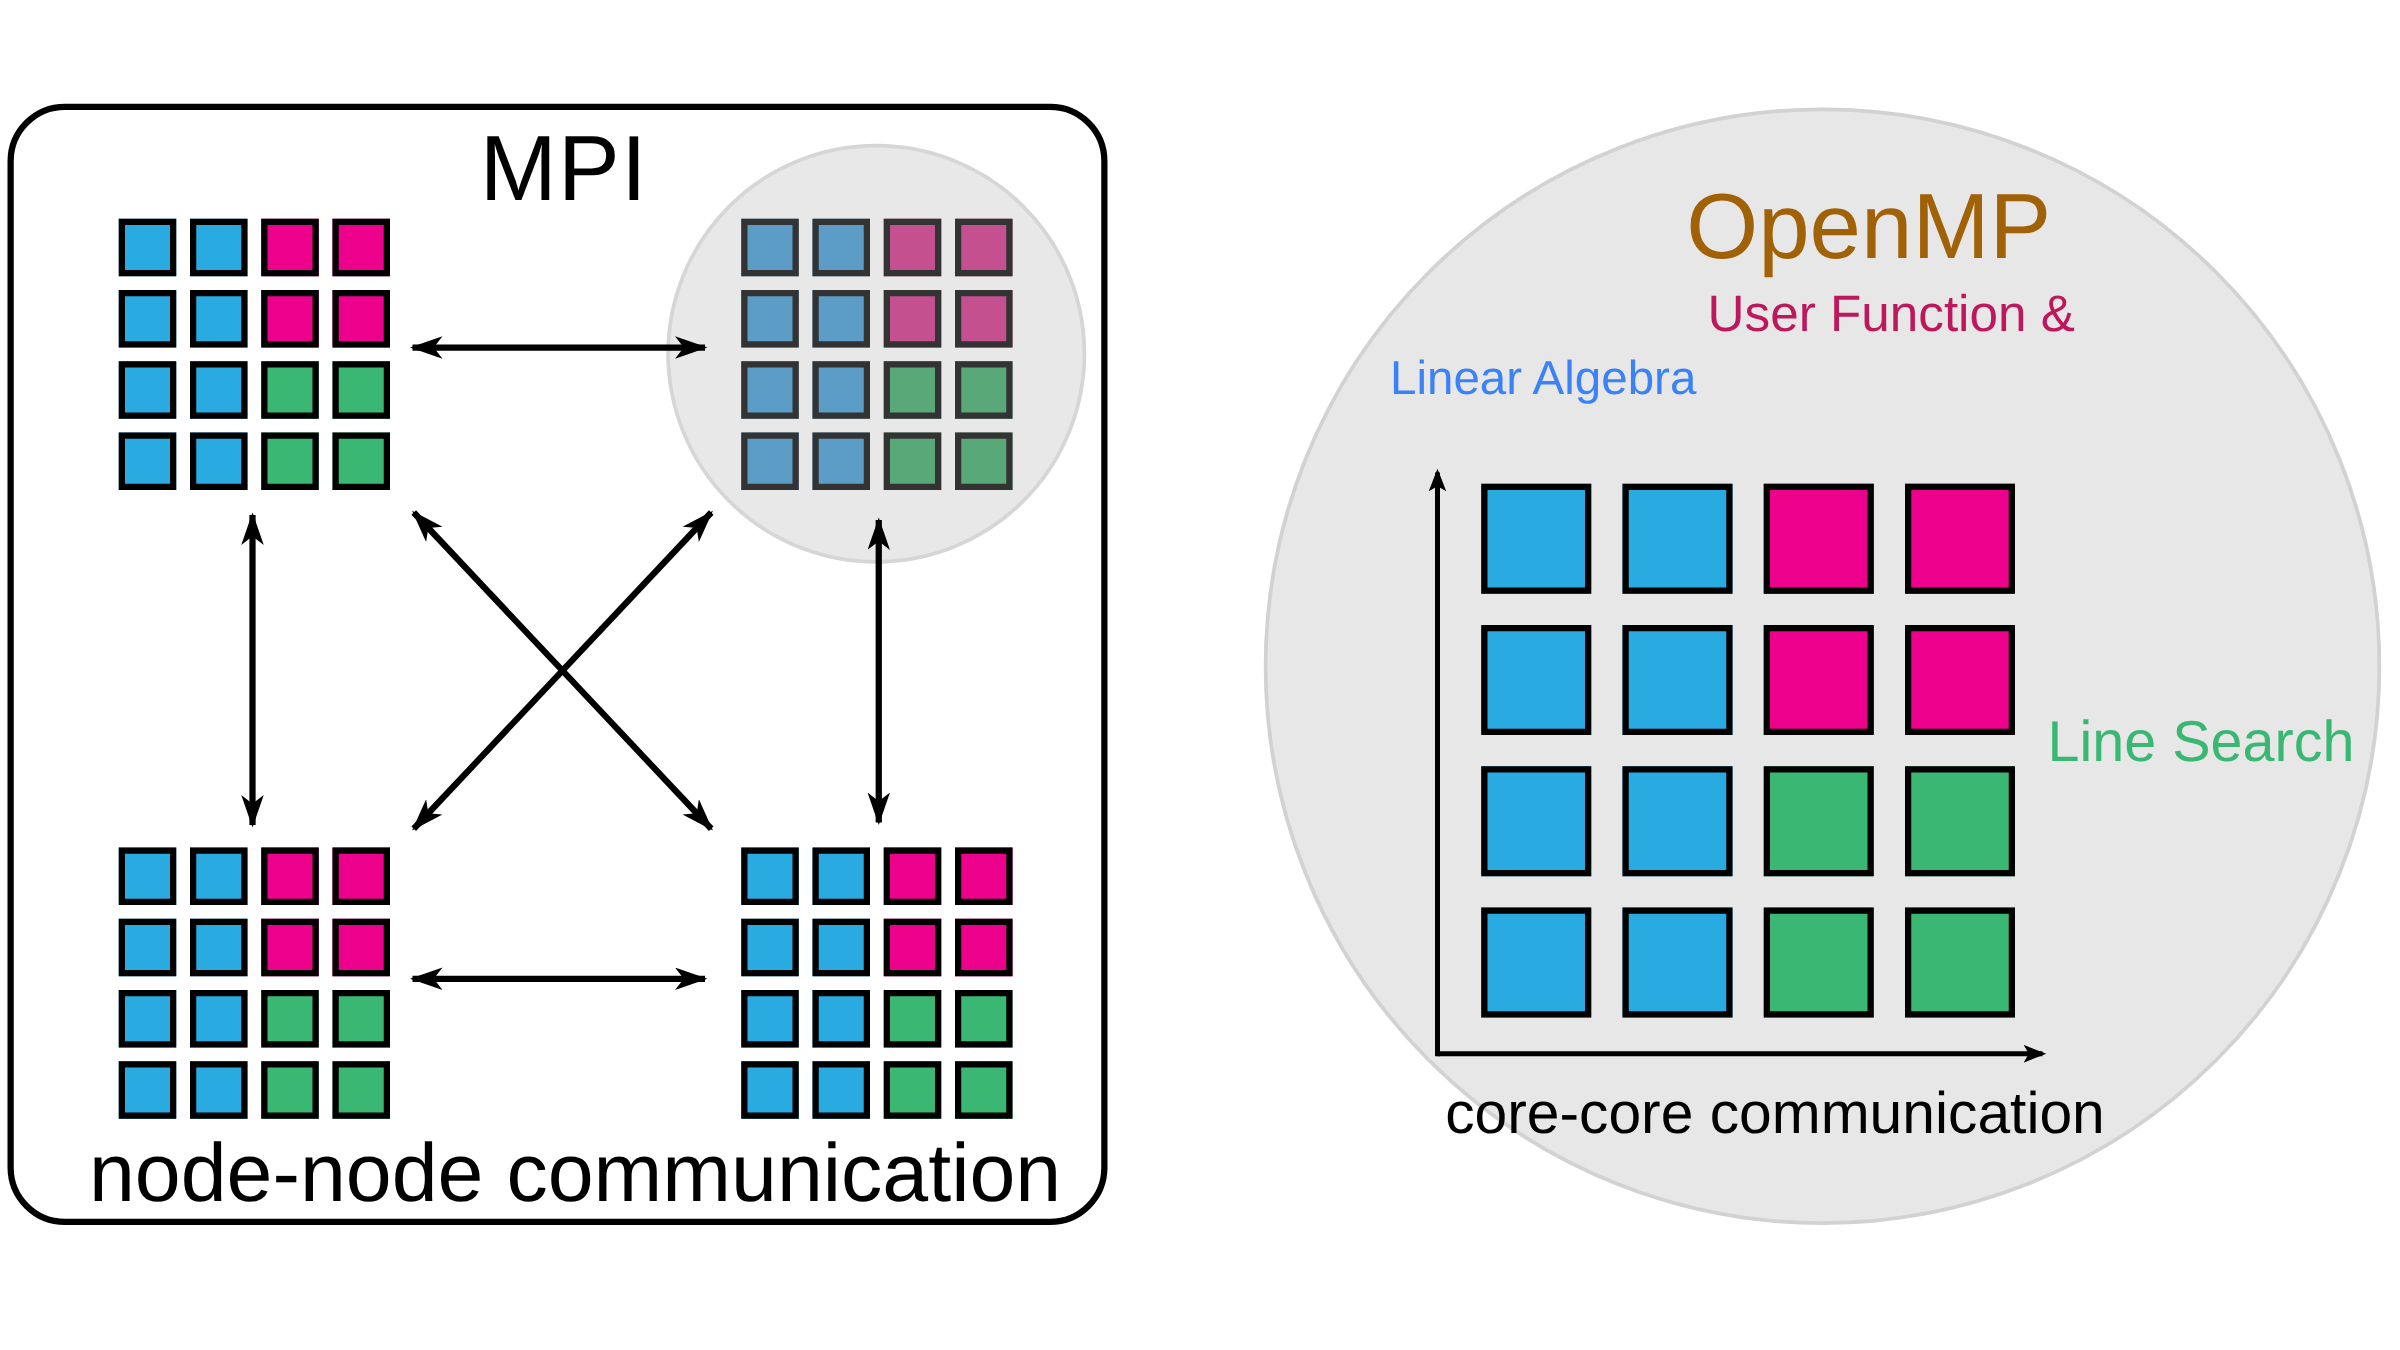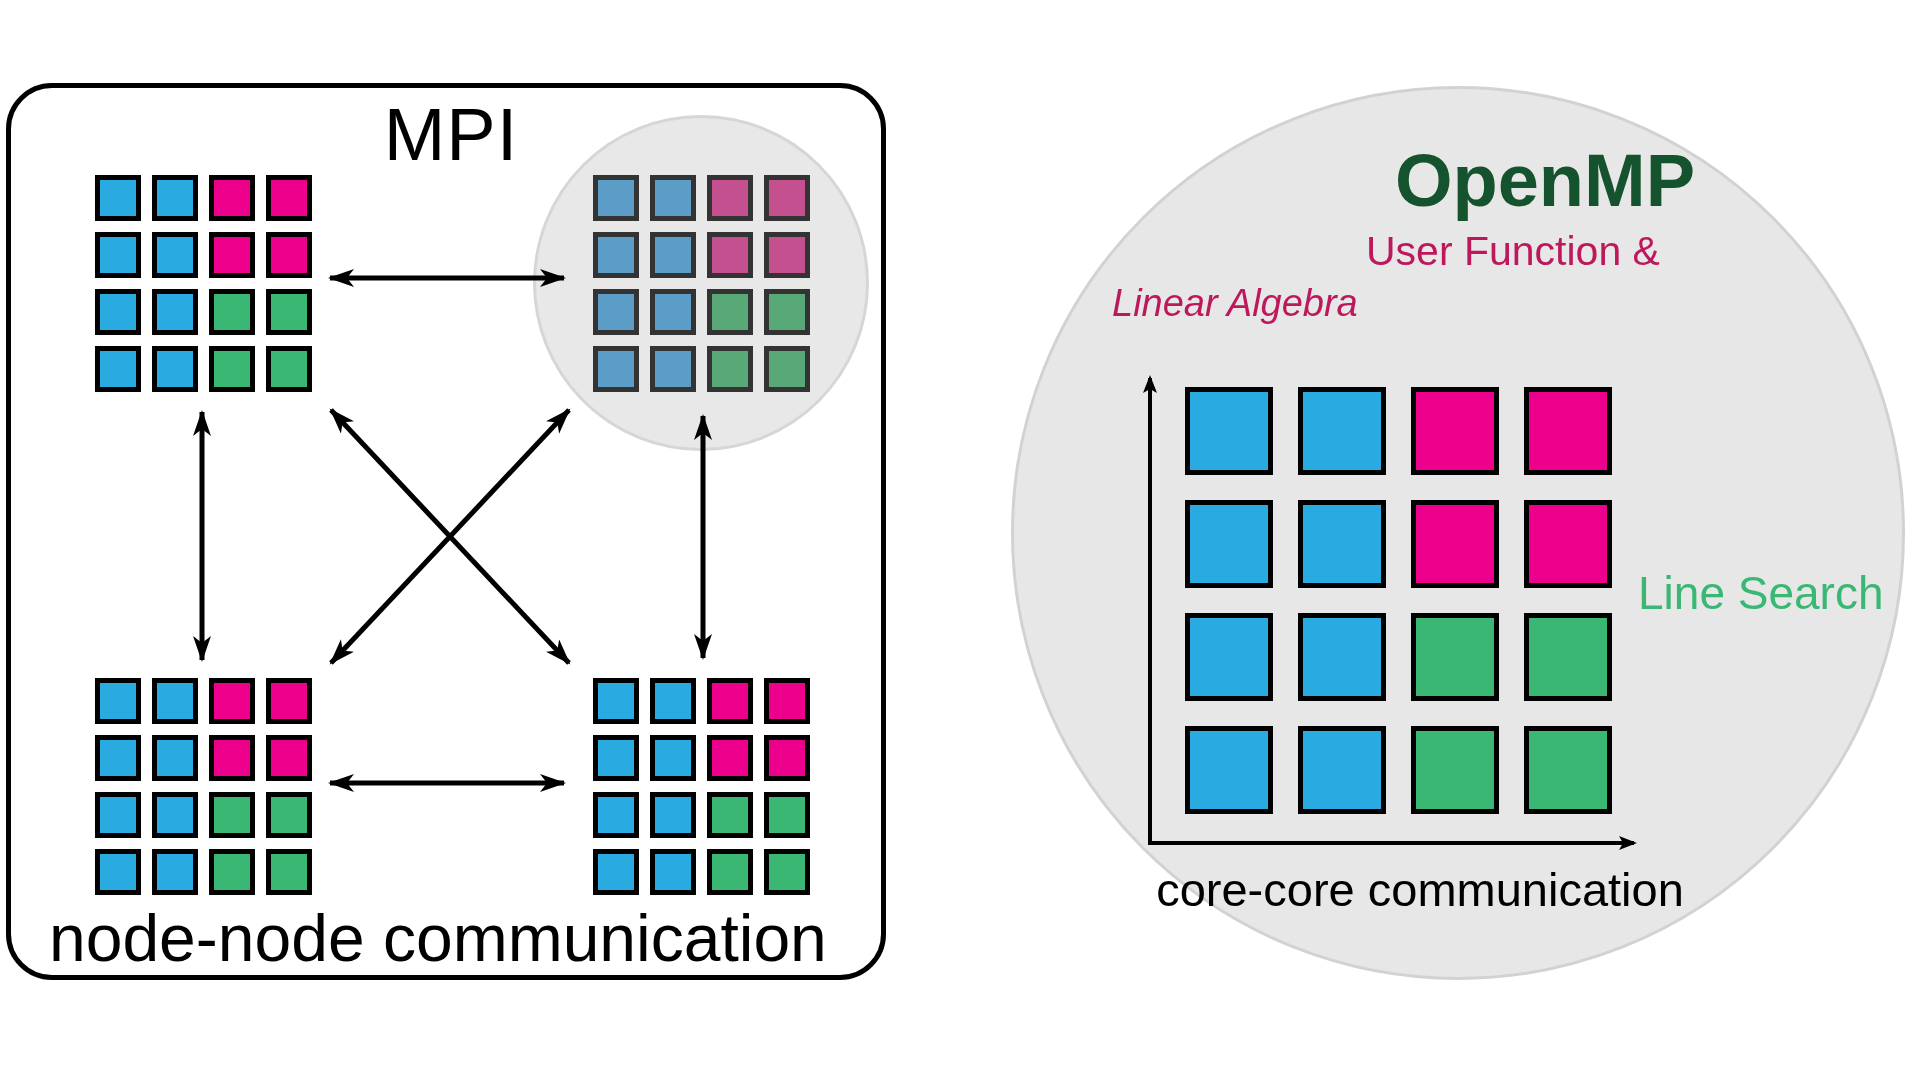--- a/index.html
+++ b/index.html
@@ -13,34 +13,34 @@
   .mpi-box{
     left:6px;top:83px;width:880px;height:897px;
     border:5px solid #000;border-radius:46px;background:transparent;
     box-sizing:border-box;
   }
   .mpi-title{
     left:286px;top:92px;width:330px;text-align:center;
     font-size:74px;color:#000;letter-spacing:1px;
   }
   .node-caption{
-    left:49px;top:900px;width:800px;text-align:left;
+    left:49px;top:900px;width:800px;text-align:right;
     font-size:66px;color:#000;
   }
   .gray-circle{
     border-radius:50%;box-sizing:border-box;
   }
   .mpi-circle{left:533px;top:115px;width:336px;height:336px;border:3px solid;}
   .openmp-circle{left:1011px;top:86px;width:894px;height:894px;border:3px solid;}
   
   .mini-grid{display:grid;grid-template-columns:repeat(4,46px);grid-auto-rows:46px;gap:11px;}
   .big-grid{display:grid;grid-template-columns:repeat(4,88px);grid-auto-rows:88px;gap:25px;}
   .cell{box-sizing:border-box;border:5px solid #000;}
   
-  .openmp-title{left:1295px;top:138px;width:400px;text-align:right;font-size:74px;color:#14532d;font-weight:bold;}
+  .openmp-title{left:1295px;top:138px;width:400px;text-align:center;font-size:74px;color:#a16207;}
   .lbl-linear{left:1112px;top:282px;font-size:38px;}
   .lbl-userfn{left:1366px;top:224px;font-size:41px;line-height:1.32;}
   .lbl-linesearch{left:1638px;top:545px;font-size:46px;line-height:1.18;}
   .core-caption{left:1120px;top:862px;width:600px;text-align:center;font-size:47px;color:#000;}
   
   .arrow-layer{left:0;top:0;width:1920px;height:1080px;pointer-events:none;}
   .arrow{stroke:#000;stroke-width:5;fill:none;}
   .axis{stroke:#000;stroke-width:4;fill:none;}
 </style>
 </head>
@@ -124,21 +124,21 @@
     <div class="cell" style="background: rgb(58, 184, 115);"></div>
     <div class="cell" style="background: rgb(58, 184, 115);"></div>
   </div>
 
 <div class="abs node-caption">node-node communication</div>
 
 <div class="abs gray-circle openmp-circle" style="background: rgb(231, 231, 231); border-color: rgb(210, 210, 210);"></div>
 
 <div class="abs openmp-title">OpenMP</div>
 
-<div class="abs lbl-linear" style="color: #be185d; font-style: italic;">Linear Algebra</div>
+<div class="abs lbl-linear" style="color: #3b82f6;">Linear Algebra</div>
 
 <div class="abs lbl-userfn" style="color: #be185d;">
   <div>User Function &amp;</div>
 </div>
 
 <div class="abs lbl-linesearch" style="color: rgb(58, 184, 115); margin-top: 21px;">
   <div>Line Search</div>
 </div>
 
 <div class="abs big-grid" style="left:1185px;top:387px;">

